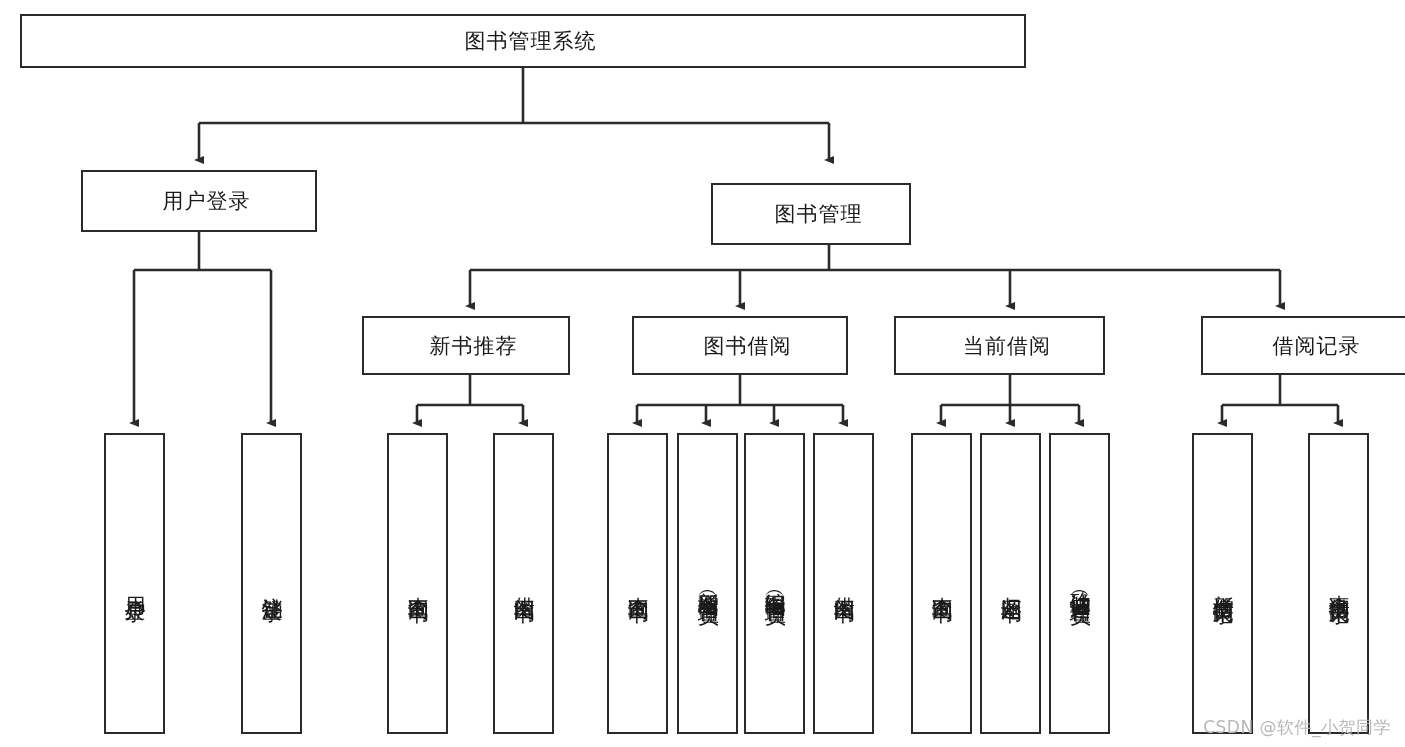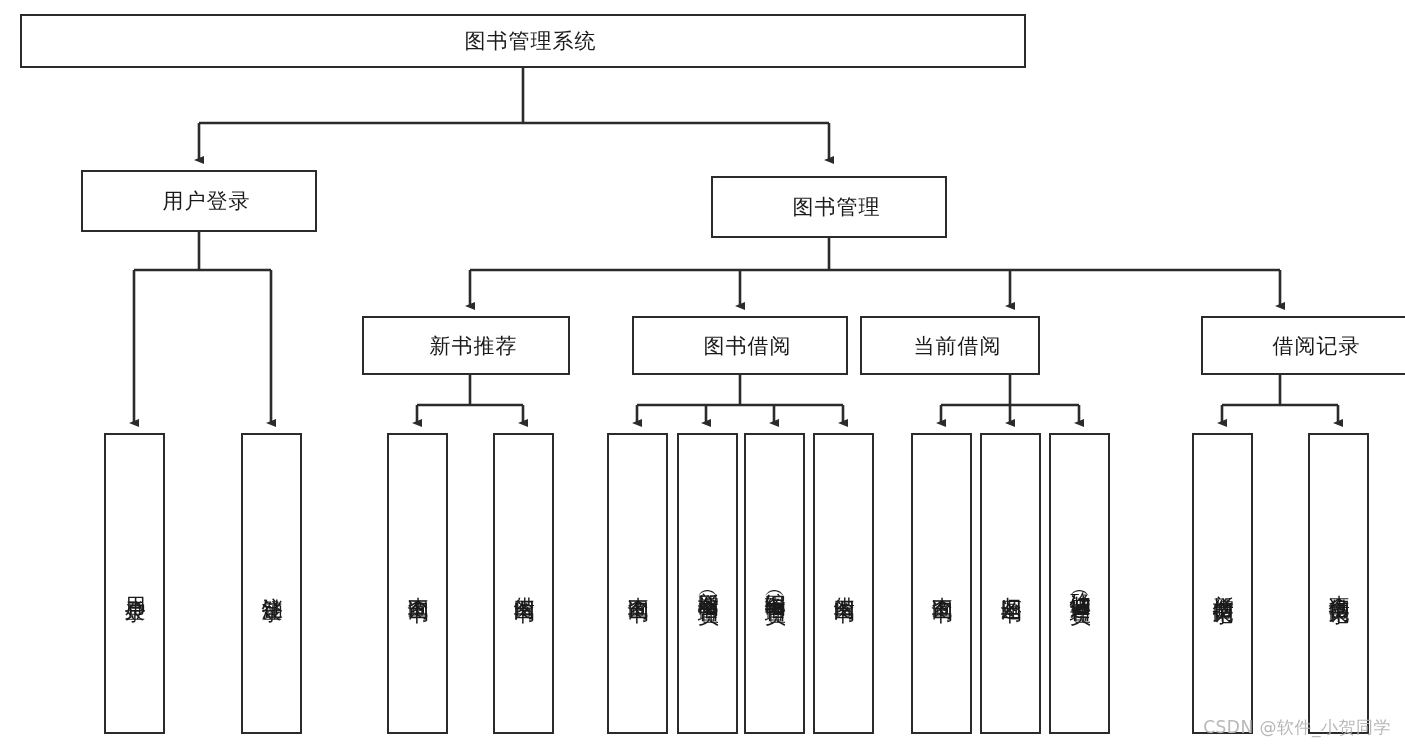--- a/index.html
+++ b/index.html
@@ -120,31 +120,31 @@
     </g>
   </svg>
 
   <div class="node h" style="left:20px; top:14px; width:1006px; height:54px;">
     <span>图书管理系统</span>
   </div>
 
   <div class="node h" style="left:81px; top:170px; width:236px; height:62px;">
     <span>用户登录</span>
   </div>
-  <div class="node h" style="left:711px; top:176px; width:236px; height:62px;">
+  <div class="node h" style="left:711px; top:183px; width:200px; height:62px;">
     <span>图书管理</span>
   </div>
 
   <div class="node h" style="left:362px; top:316px; width:208px; height:59px;">
     <span>新书推荐</span>
   </div>
   <div class="node h" style="left:632px; top:316px; width:216px; height:59px;">
     <span>图书借阅</span>
   </div>
-  <div class="node h" style="left:860px; top:316px; width:180px; height:59px;">
+  <div class="node h" style="left:894px; top:316px; width:211px; height:59px;">
     <span>当前借阅</span>
   </div>
   <div class="node h" style="left:1172px; top:316px; width:216px; height:59px;margin-left:29px;">
     <span>借阅记录</span>
   </div>
 
   <div class="node v" style="left:104px; top:433px; width:61px; height:301px;">
     <span class="vtext">用户登录</span>
   </div>
   <div class="node v" style="left:241px; top:433px; width:61px; height:301px;">

